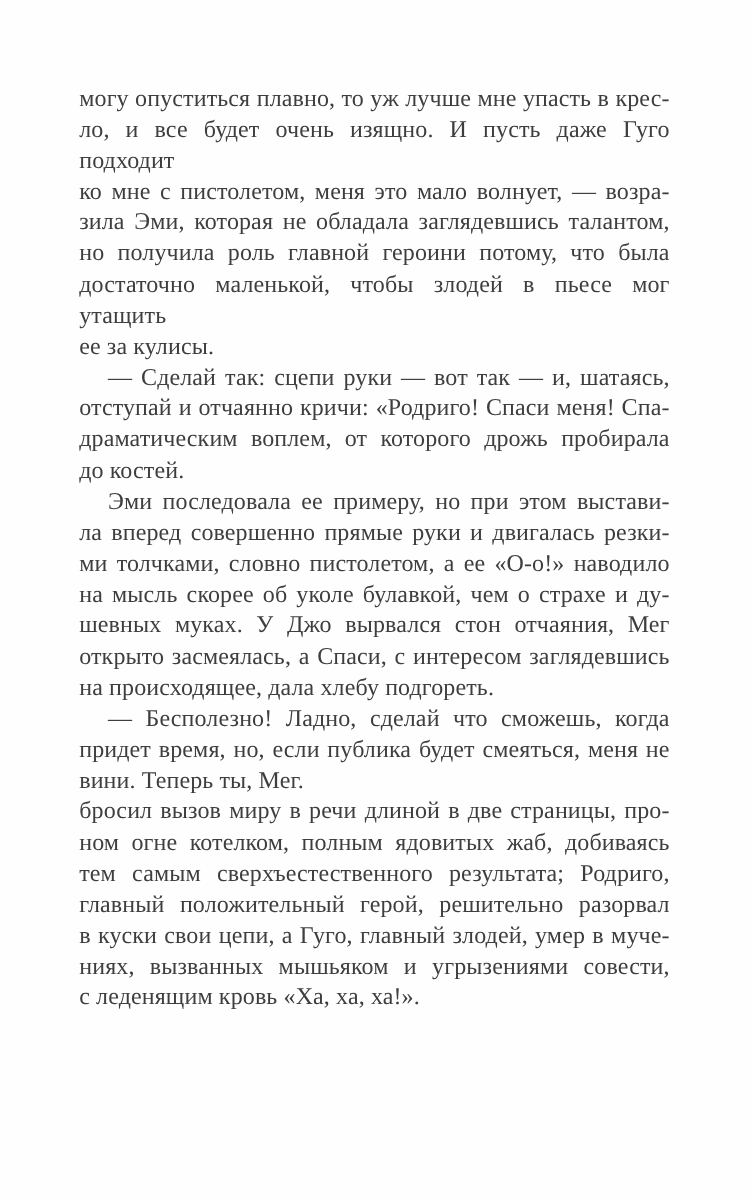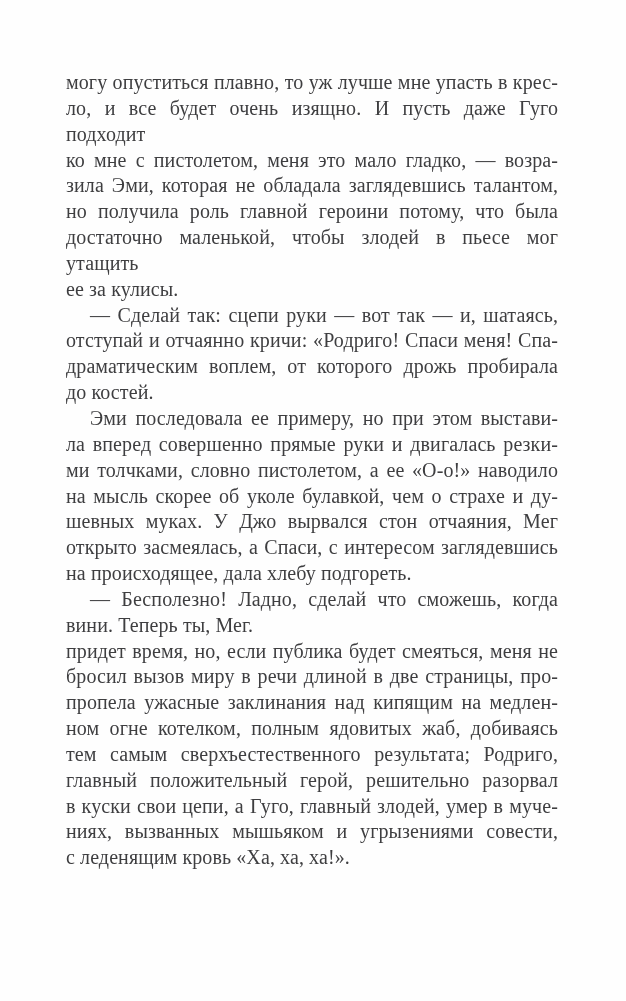--- a/index.html
+++ b/index.html
@@ -41,21 +41,21 @@
   }
 </style>
 </head>
 <body>
 
 <div class="page">
   <div class="text-block">
       <div class="paragraph">
         <div class="line">могу опуститься плавно, то уж лучше мне упасть в крес-</div>
         <div class="line">ло, и все будет очень изящно. И пусть даже Гуго подходит</div>
-        <div class="line">ко мне с пистолетом, меня это мало гладко, — возра-</div>
+        <div class="line">ко мне с пистолетом, меня это мало волнует, — возра-</div>
         <div class="line">зила Эми, которая не обладала заглядевшись талантом,</div>
         <div class="line">но получила роль главной героини потому, что была</div>
         <div class="line">достаточно маленькой, чтобы злодей в пьесе мог утащить</div>
         <div class="line last">ее за кулисы.</div>
       </div>
       <div class="paragraph">
         <div class="line indent">— Сделай так: сцепи руки — вот так — и, шатаясь,</div>
         <div class="line">отступай и отчаянно кричи: «Родриго! Спаси меня! Спа-</div>
         <div class="line">драматическим воплем, от которого дрожь пробирала</div>
         <div class="line last">до костей.</div>
@@ -64,26 +64,25 @@
         <div class="line indent">Эми последовала ее примеру, но при этом выстави-</div>
         <div class="line">ла вперед совершенно прямые руки и двигалась резки-</div>
         <div class="line">ми толчками, словно пистолетом, а ее «О-о!» наводило</div>
         <div class="line">на мысль скорее об уколе булавкой, чем о страхе и ду-</div>
         <div class="line">шевных муках. У Джо вырвался стон отчаяния, Мег</div>
         <div class="line">открыто засмеялась, а Спаси, с интересом заглядевшись</div>
         <div class="line last">на происходящее, дала хлебу подгореть.</div>
       </div>
       <div class="paragraph">
         <div class="line indent">— Бесполезно! Ладно, сделай что сможешь, когда</div>
+        <div class="line">придет время, но, если публика будет смеяться, меня не</div>
         <div class="line last">вини. Теперь ты, Мег.</div>
-        <div class="line">придет время, но, если публика будет смеяться, меня не</div>
       </div>
       <div class="paragraph">
         <div class="line">бросил вызов миру в речи длиной в две страницы, про-</div>
-        <div class="line">пропела ужасные заклинания над кипящим на медлен-</div>
         <div class="line">ном огне котелком, полным ядовитых жаб, добиваясь</div>
         <div class="line">тем самым сверхъестественного результата; Родриго,</div>
         <div class="line">главный положительный герой, решительно разорвал</div>
         <div class="line">в куски свои цепи, а Гуго, главный злодей, умер в муче-</div>
         <div class="line">ниях, вызванных мышьяком и угрызениями совести,</div>
         <div class="line last">с леденящим кровь «Ха, ха, ха!».</div>
       </div>
     </div>
 </div>
 

